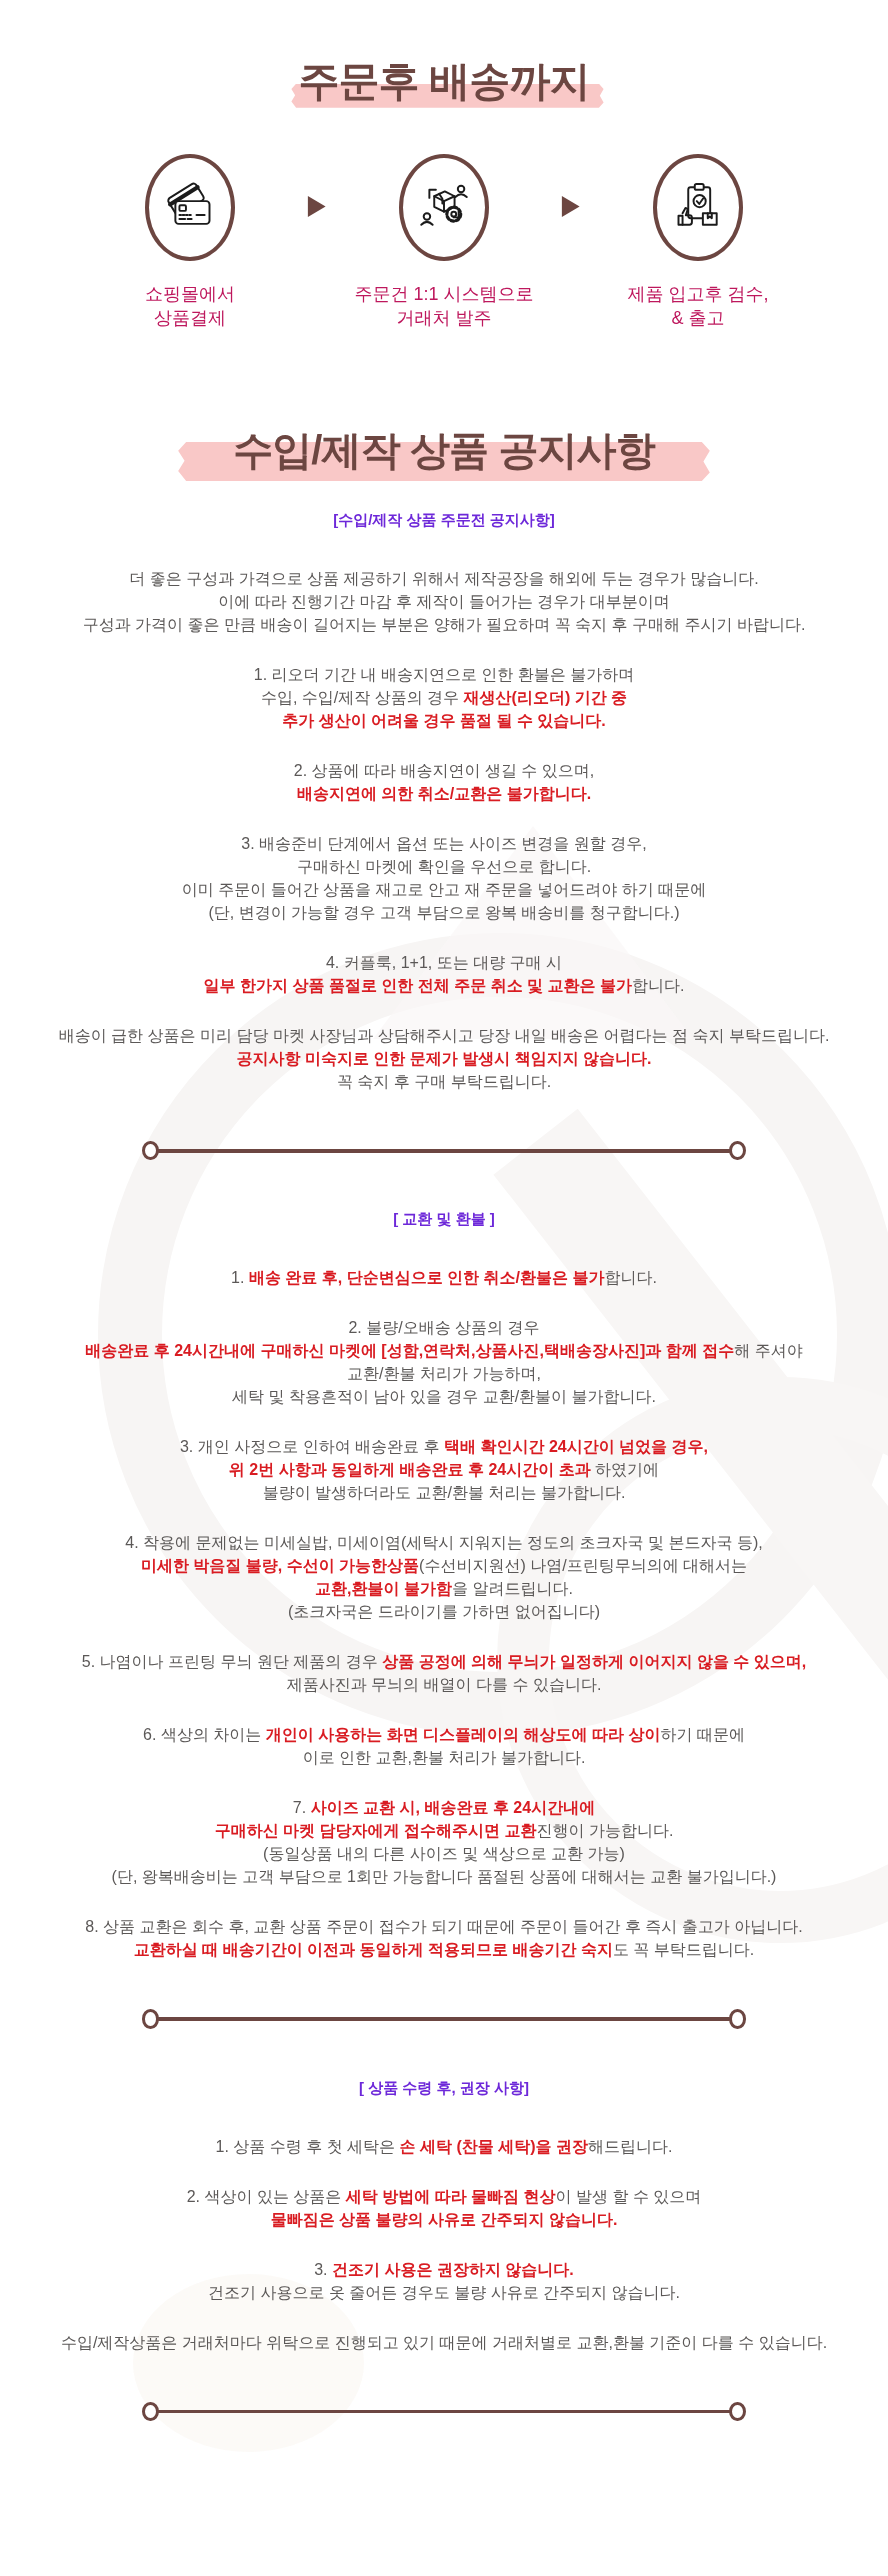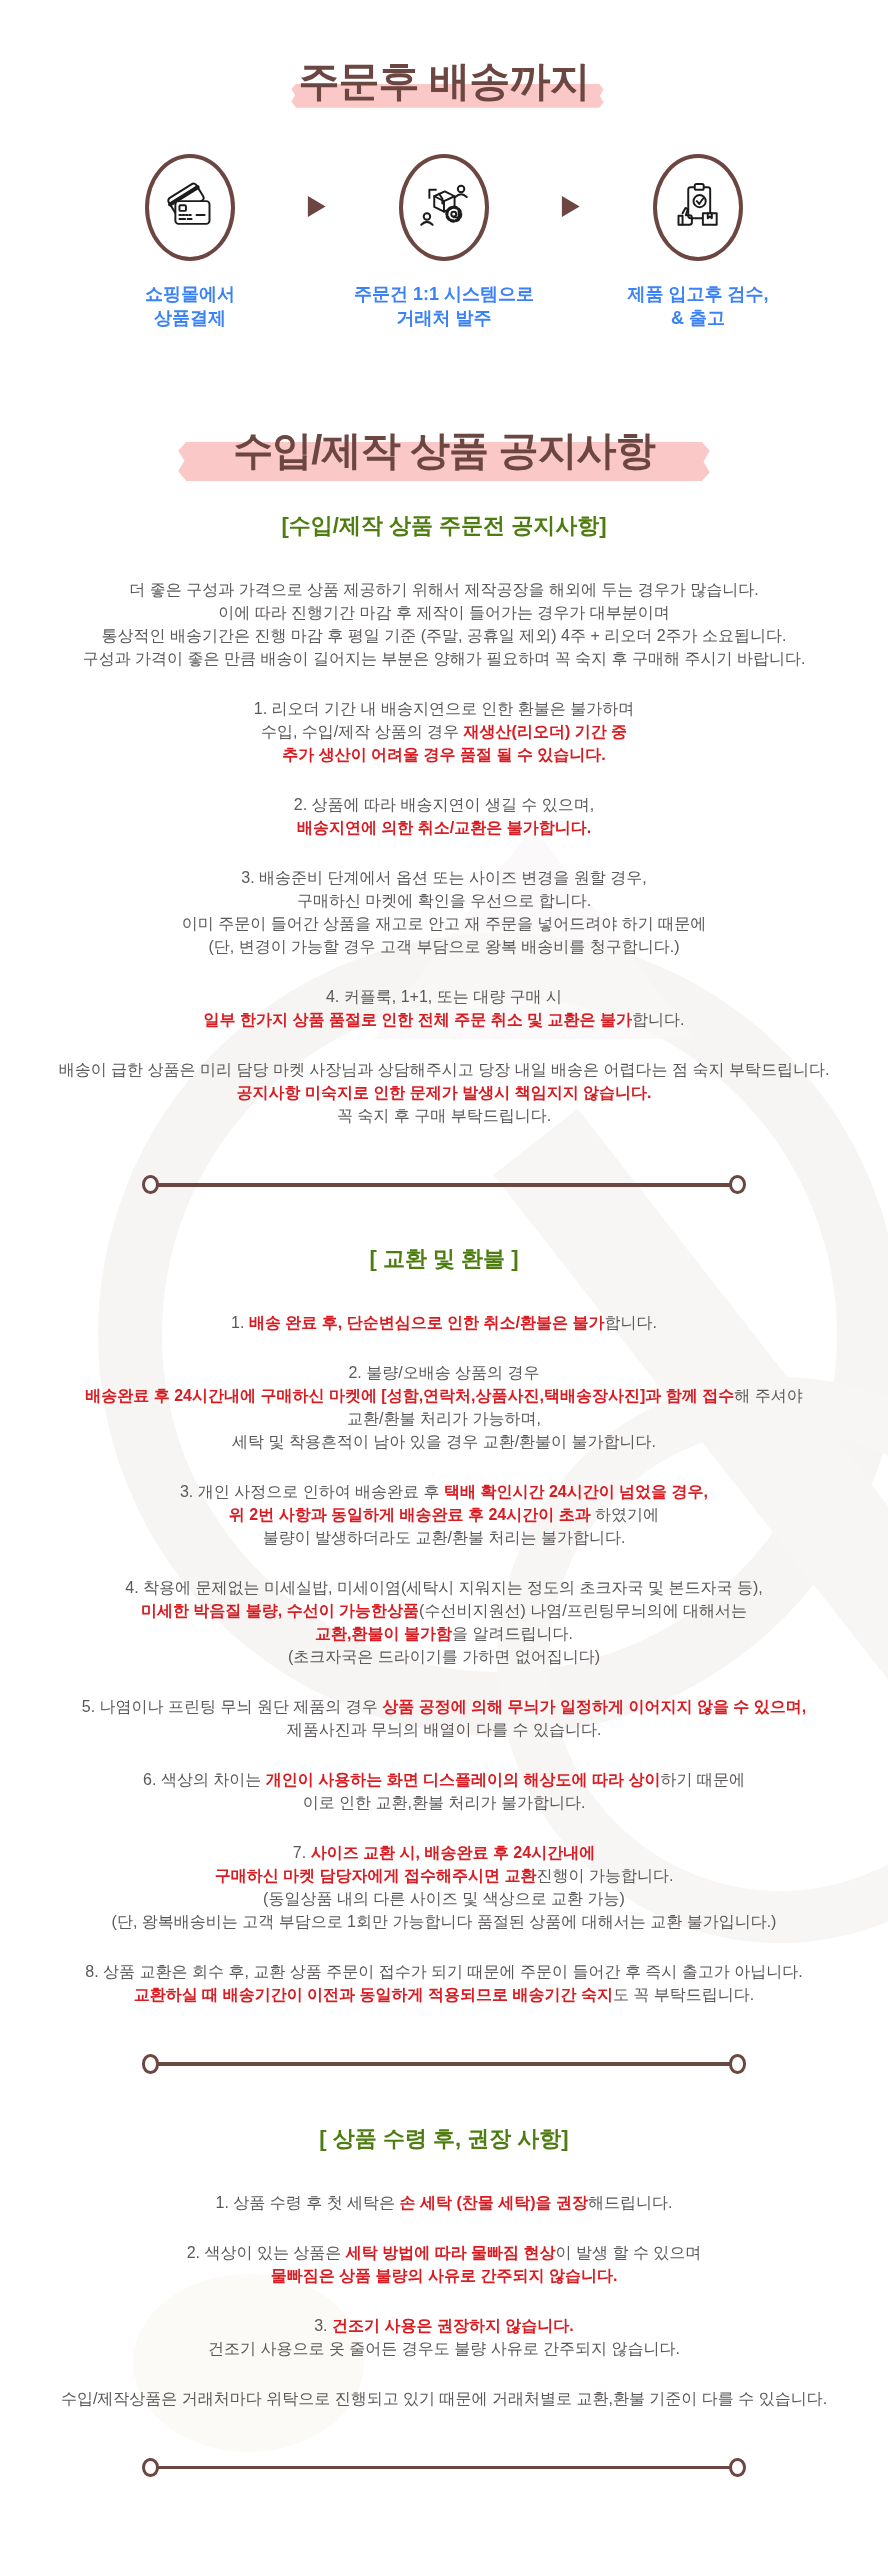--- a/index.html
+++ b/index.html
@@ -26,27 +26,27 @@
   .banner1 .tape{left:-7px;right:-14px;bottom:-3.6px;height:24px;}
   .banner2-wrap{margin-top:98px;}
   .banner2{font-size:40px;line-height:1.1;}
   .banner2 .tape{left:-55px;right:-55px;bottom:-9px;height:39px;}
 
   
   .process{margin-top:50px;display:flex;justify-content:center;align-items:flex-start;}
   .step{width:224px;}
   .step-circle{width:82px;height:99px;border:4.4px solid #6c4641;border-radius:50%;margin:0 auto;
     display:flex;align-items:center;justify-content:center;background:#fff;}
-  .step-label{margin-top:21px;font-size:18px;line-height:24px;font-weight:700;color:#3b82f6;}
+  .step-label{margin-top:21px;font-size:18px;line-height:24px;font-weight:400;color:#be185d;}
   .arrow{margin-top:41px;width:30px;flex:0 0 30px;display:flex;justify-content:center;}
   .icon-svg{stroke:#1b1b1b;fill:none;stroke-width:2.4;stroke-linecap:round;stroke-linejoin:round;}
 
   
   .notice{margin-top:25px;}
-  .sec-header{font-size:22px;font-weight:800;color:#4d7c0f;margin:39px 0 37px;}
+  .sec-header{font-size:15px;font-weight:800;color:#6d28d9;margin:39px 0 37px;}
   .block{font-size:16px;line-height:23px;margin:16px auto 27px;width:853px;}
   .block .red{color:#d91c22;font-weight:700;}
   .divider{display:flex;align-items:center;width:604px;margin:48px auto 50px;}
   .divider .bar{flex:1;height:3.6px;background:#6c4641;border-radius:1.8px;}
   .divider .dot{width:10.7px;height:13.3px;border:3.1px solid #6c4641;border-radius:50%;background:#fff;flex:0 0 auto;}
   .divider .dot.left{margin-right:-1.8px;}
   .divider .dot.right{margin-left:-1.8px;}
 </style>
 </head>
 <body>
@@ -163,21 +163,20 @@
         <span class="tape"></span>
         <span class="txt">수입/제작 상품 공지사항</span>
       </div>
     </div>
 
     <div class="notice">
         <div class="sec-header">[수입/제작 상품 주문전 공지사항]</div>
         <div class="block">
           <div class="line"><span>더 좋은 구성과 가격으로 상품 제공하기 위해서 제작공장을 해외에 두는 경우가 많습니다.</span></div>
           <div class="line"><span>이에 따라 진행기간 마감 후 제작이 들어가는 경우가 대부분이며</span></div>
-          <div class="line"><span>통상적인 배송기간은 진행 마감 후 평일 기준 (주말, 공휴일 제외) 4주 + 리오더 2주가 소요됩니다.</span></div>
           <div class="line"><span>구성과 가격이 좋은 만큼 배송이 길어지는 부분은 양해가 필요하며 꼭 숙지 후 구매해 주시기 바랍니다.</span></div>
         </div>
         <div class="block">
           <div class="line"><span>1. 리오더 기간 내 배송지연으로 인한 환불은 불가하며</span></div>
           <div class="line"><span>수입, 수입/제작 상품의 경우 </span><span class="red">재생산(리오더) 기간 중</span></div>
           <div class="line"><span class="red">추가 생산이 어려울 경우 품절 될 수 있습니다.</span></div>
         </div>
         <div class="block">
           <div class="line"><span>2. 상품에 따라 배송지연이 생길 수 있으며,</span></div>
           <div class="line"><span class="red">배송지연에 의한 취소/교환은 불가합니다.</span></div>

